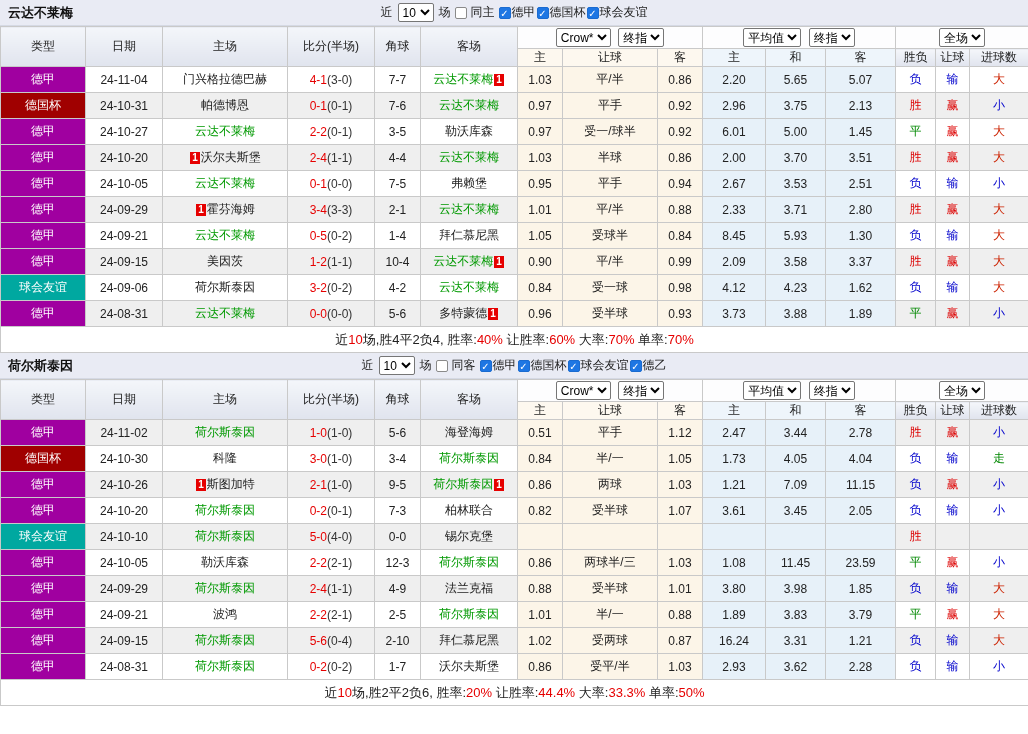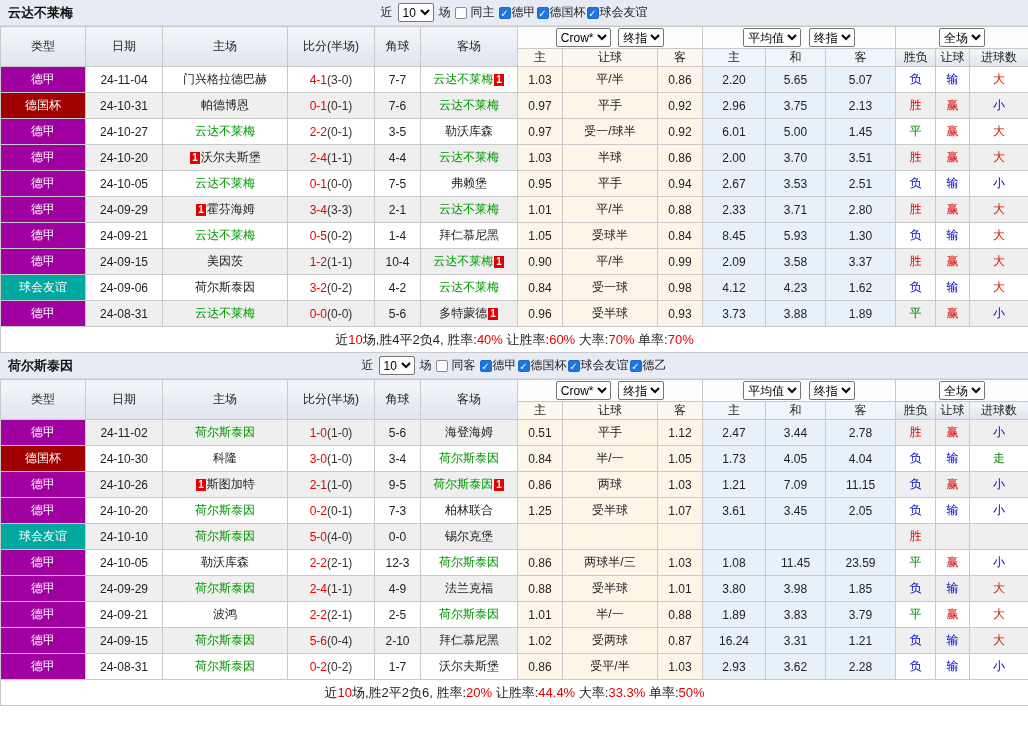--- a/index.html
+++ b/index.html
@@ -443,21 +443,21 @@
             <td class="res" style="color: rgb(221, 0, 0);">赢</td>
             <td class="res" style="color: rgb(0, 0, 204);">小</td>
           </tr>
           <tr>
             <td class="league lg-de">德甲</td>
             <td>24-10-20</td>
             <td><span class="self">荷尔斯泰因</span></td>
             <td><span class="score">0-2</span><span class="ht">(0-1)</span></td>
             <td>7-3</td>
             <td><span>柏林联合</span></td>
-            <td class="odds">1.25</td>
+            <td class="odds">0.82</td>
             <td class="odds">受半球</td>
             <td class="odds">1.07</td>
             <td class="avg">3.61</td>
             <td class="avg">3.45</td>
             <td class="avg">2.05</td>
             <td class="res" style="color: rgb(0, 0, 204);">负</td>
             <td class="res" style="color: rgb(0, 0, 204);">输</td>
             <td class="res" style="color: rgb(0, 0, 204);">小</td>
           </tr>
           <tr>

